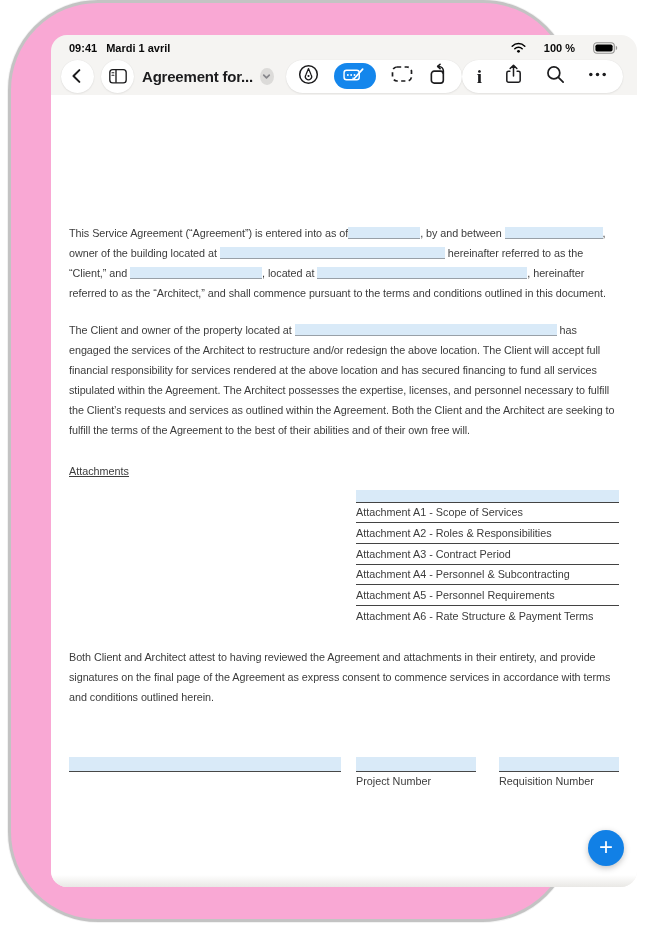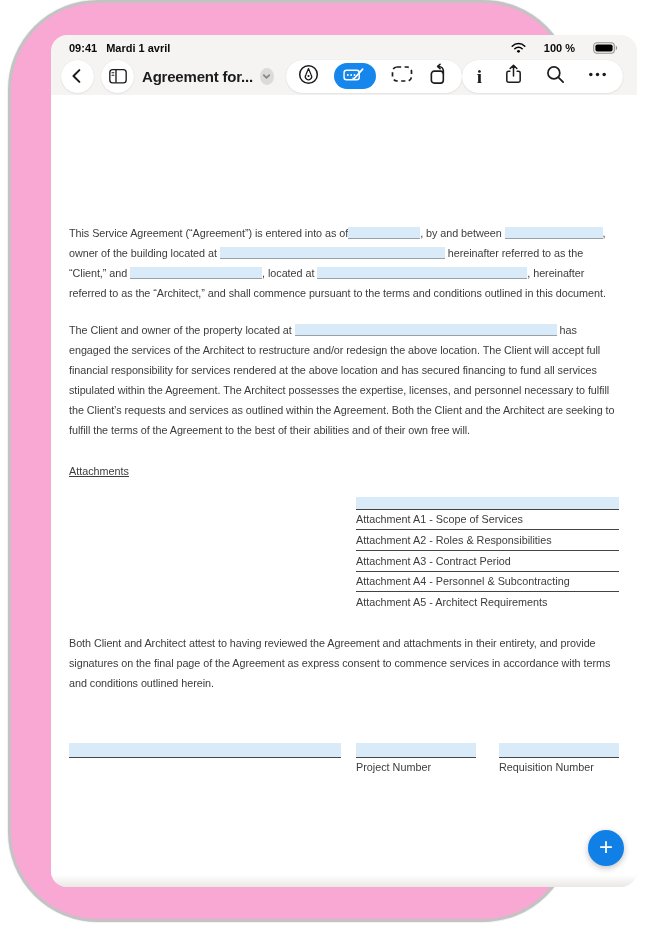--- a/index.html
+++ b/index.html
@@ -43,21 +43,21 @@
   .para{font-size:10.8px;line-height:20px;margin:0;letter-spacing:-.05px;}
   .p1{margin-top:119px;}
   .p2{margin-top:17px;}
   .p3{margin-top:17px;}
   .closing{margin-top:21px;}
 
   .blank{display:inline-block;height:12px;background:#d9eaf8;border-bottom:1px solid #98a0a8;vertical-align:-2px;}
 
   .att-head{margin-top:23px;font-size:10.8px;line-height:17.6px;}
   .att-heading{text-decoration:underline;}
-  .att-table{margin-top:16px;margin-left:287px;width:263px;}
+  .att-table{margin-top:9px;margin-left:287px;width:263px;}
   .att-field{height:13px;background:#d9eaf8;border-bottom:1.4px solid #434343;}
   .att-row{font-size:10.8px;line-height:19.2px;border-bottom:1.4px solid #434343;padding-top:.5px;white-space:nowrap;}
   .att-row:last-child{border-bottom:none;}
 
   .fields-row{margin-top:50px;display:flex;}
   .field{display:flex;flex-direction:column;}
   .field-box{height:15px;background:#d9eaf8;border-bottom:1.5px solid #474747;}
   .field-label{font-size:10.8px;margin-top:3px;color:#3c3c3c;}
   .f1{width:272px;margin-right:15px;}
   .f2{width:120px;margin-right:23px;}
@@ -203,21 +203,22 @@
       <div class="att-head">
         <span class="att-heading">Attachments</span><br>
       </div>
 
       <div class="att-table">
         <div class="att-field"></div>
         <div class="att-row"><span>Attachment A1 - Scope of Services</span></div>
         <div class="att-row"><span>Attachment A2 - Roles &amp; Responsibilities</span></div>
         <div class="att-row"><span>Attachment A3 - Contract Period</span></div>
         <div class="att-row"><span>Attachment A4 - Personnel &amp; Subcontracting</span></div>
-        <div class="att-row"><span>Attachment A5 - Architect Requirements</span></div>
+        <div class="att-row"><span>Attachment A5 - Personnel Requirements</span></div>
+        <div class="att-row"><span>Attachment A6 - Rate Structure &amp; Payment Terms</span></div>
       </div>
 
       <p class="para closing">Both Client and Architect attest to having reviewed the Agreement and attachments in their entirety, and provide signatures on the final page of the Agreement as express consent to commence services in accordance with terms and conditions outlined herein.</p>
 
       <div class="fields-row">
         <div class="field f1">
           <div class="field-box"></div>
         </div>
         <div class="field f2">
           <div class="field-box"></div>

